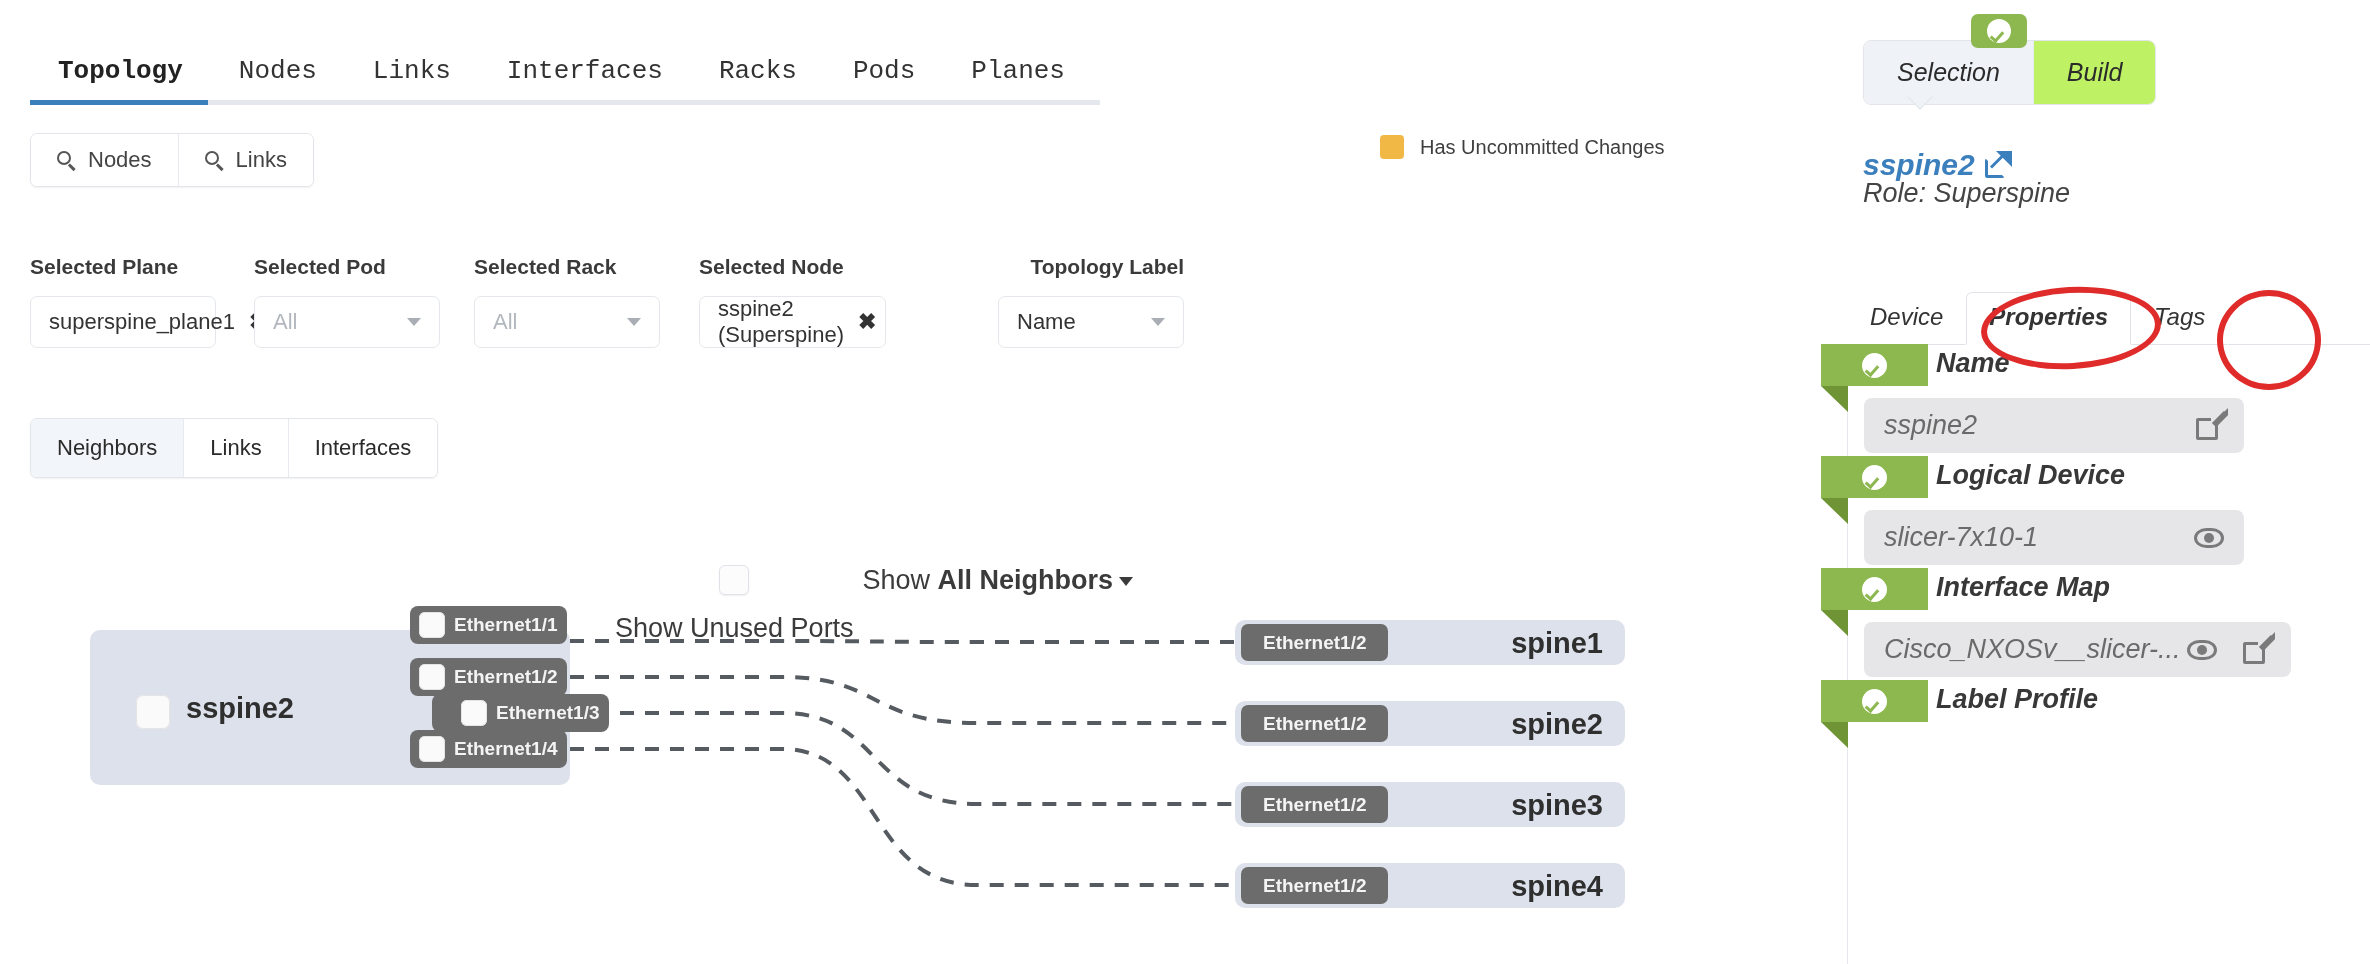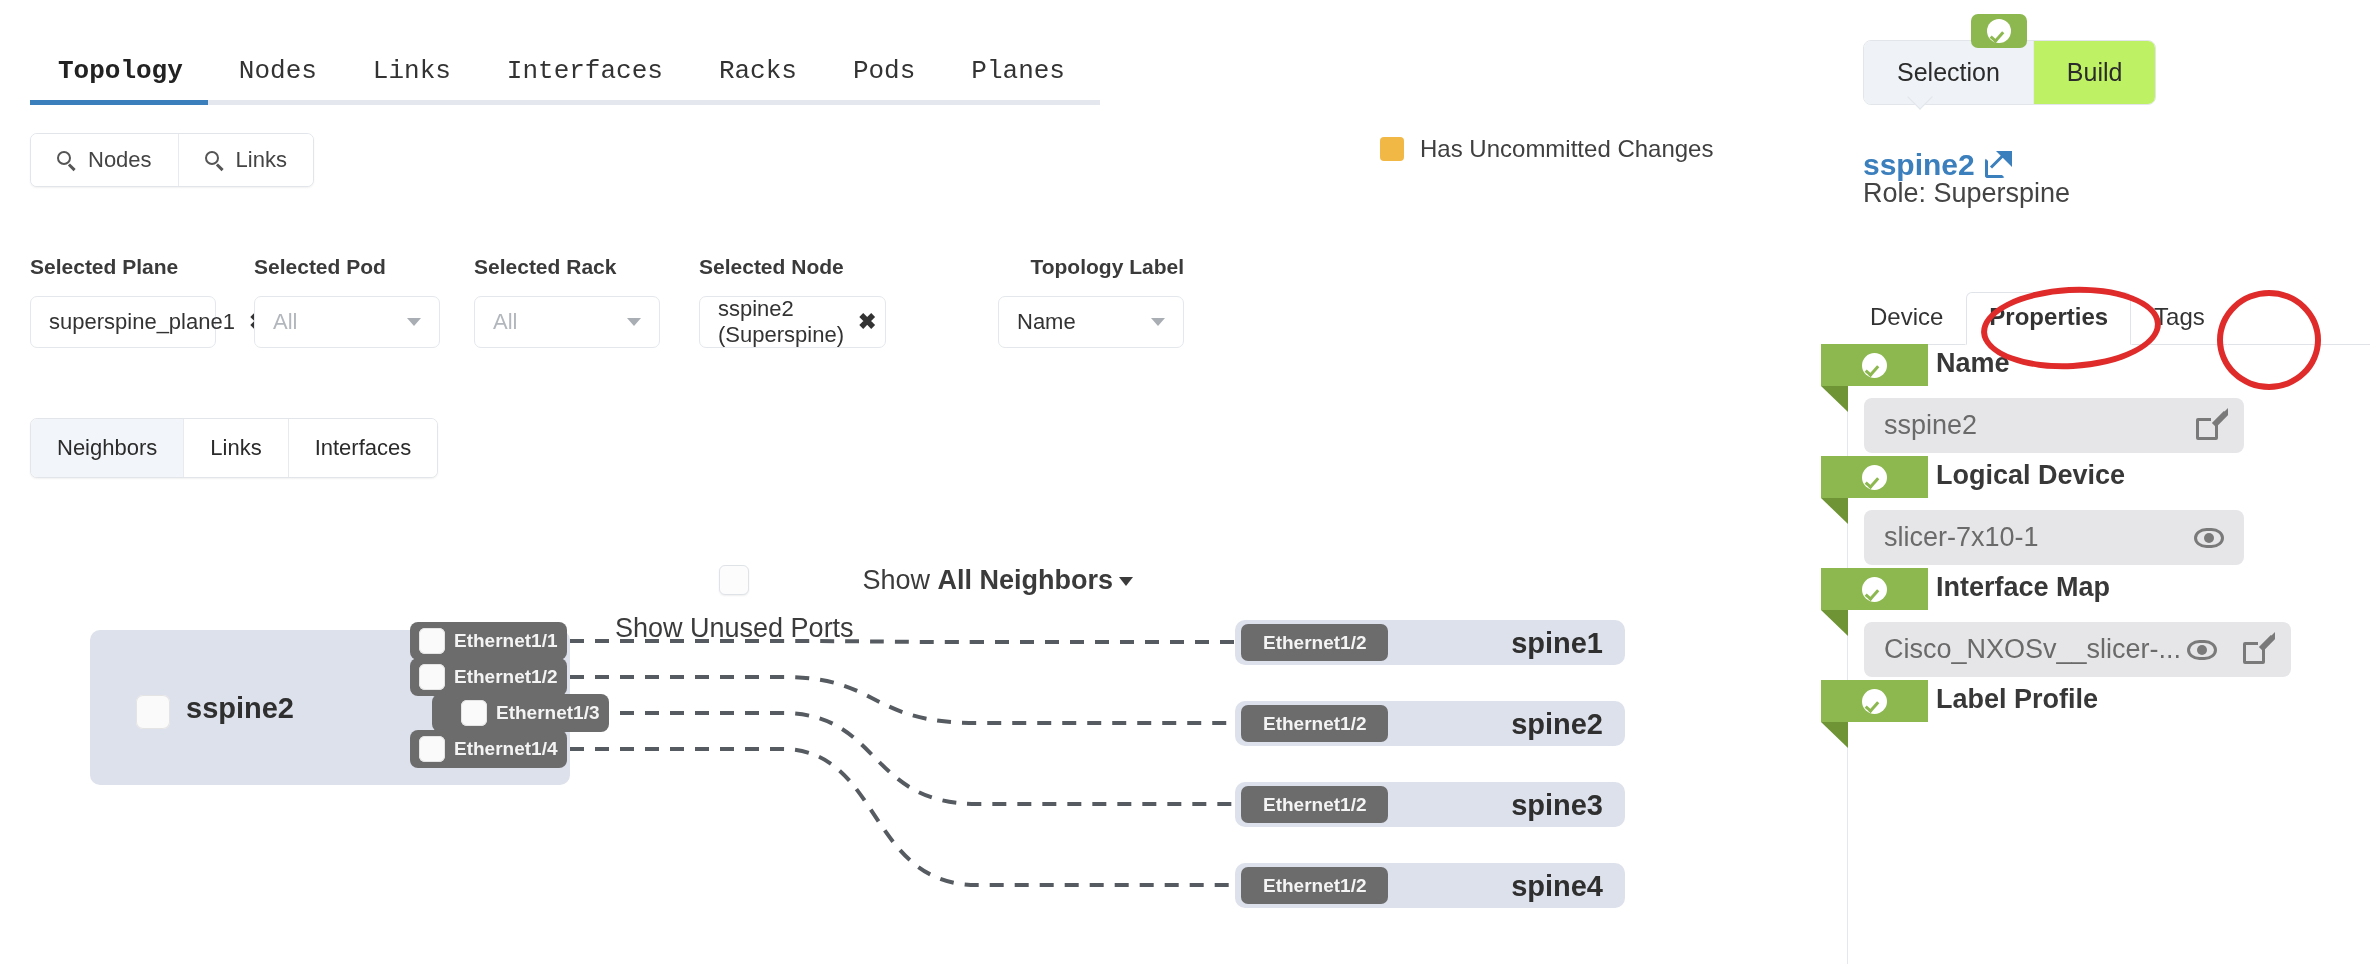--- a/index.html
+++ b/index.html
@@ -29,21 +29,21 @@
                border:1px solid #e2e6eb; border-radius: 7px; box-shadow: 0 1px 2px rgba(0,0,0,.06); overflow:hidden;}
   .searchbtn { display:flex; align-items:center; gap: 12px; padding: 13px 26px; font-size:22px; color:#444; cursor:pointer; background:#fff;}
   .searchbtn + .searchbtn { border-left: 1px solid #e7eaee; }
   .mag { width: 19px; height: 19px; position:relative; display:inline-block; }
   .mag i { position:absolute; left:0; top:0; width:14px; height:14px; border:2.6px solid #555; border-radius:50%; }
   .mag b { position:absolute; left:12px; top:12px; width:8px; height:2.8px; background:#555; transform: rotate(45deg); transform-origin: left center;}
 
   
   .legend { position:absolute; left: 1380px; top: 135px; display:flex; align-items:center; gap:16px; }
   .legend-sw { width: 24px; height: 24px; border-radius: 4px; background:#f2b846; }
-  .legend-tx { font-size: 24px; color:#3f3f3f; white-space:nowrap; }
+  .legend-tx { font-size: 20px; color:#3f3f3f; white-space:nowrap; }
 
   
   .filters { position:absolute; left: 30px; top: 255px; }
   .fcol { position:absolute; top:0; }
   .flabel { font-size: 21px; font-weight: bold; color:#3a3a3a; margin-bottom: 17px; white-space:nowrap; }
   .flabel.right { text-align:right; }
   .fbox { height: 52px; border:1px solid #e4e8ec; border-radius:7px; background:#fff;
           display:flex; align-items:center; padding: 0 18px; font-size:22px; color:#333; }
   .fbox .ph { color:#b2b7bd; }
   .fbox .chip { color:#333; }
@@ -73,21 +73,21 @@
   .portchip { position:absolute; display:flex; align-items:center; background:#6c6c6c; border-radius: 8px; height: 38px; }
   .portchip .led { width: 26px; height:26px; border-radius:6px; background:#fafafa; margin: 0 9px; flex:none; box-shadow: inset 0 0 0 1px #e4e4e4; }
   .portchip .ptxt { font-size:19px; font-weight:bold; color:#f4f4f4; padding-right: 10px; white-space:nowrap; }
   .srcled { position:absolute; left: 46px; top: 65px; width: 34px; height: 34px; border-radius:7px; background:#fafafa; box-shadow: inset 0 0 0 1px #e4e4e4;}
   .dstbox { width: 390px; height: 45px; }
   .dstbox .nodelabel { position:absolute; right: 22px; top: 7px; font-size: 29px; font-weight:bold; color:#2f2f2f;}
   .dstchip { position:absolute; left: 6px; top: 4px; height: 37px; background:#6c6c6c; border-radius:7px; display:flex; align-items:center; padding: 0 22px;}
   .dstchip .ptxt { font-size: 19px; font-weight:bold; color:#f4f4f4; white-space:nowrap;}
 
   
-  #rightpanel { position:absolute; left: 1833px; top:0; width: 537px; height: 964px; background:#fff; }
+  #rightpanel { position:absolute; left: 1833px; top:0; width: 537px; height: 964px; background:#fff;font-style:italic; }
   .rtabs { position:absolute; left: 30px; top: 40px; display:flex; border:1px solid #e2e6eb; border-radius: 8px; overflow:hidden; background:#fff;}
   .rtab { padding: 17px 33px; font-size: 25px; color:#2b2b2b; cursor:pointer; background:#bef264; white-space:nowrap;}
   .rtab + .rtab { border-left:1px solid #e7eaee; }
   .rtab.active { background:#eff2f6; }
   .rtabs-notch { position:absolute; left: 78px; top: 88px; width: 18px; height: 18px; background:#eff2f6;
                  border-right:1px solid #e2e6eb; border-bottom:1px solid #e2e6eb; transform: rotate(45deg); }
   .buildbadge { position:absolute; left: 138px; top: 14px; width: 56px; height: 34px; background:#8cb84f; border-radius: 7px;
                 display:flex; align-items:center; justify-content:center; }
   .chk { width: 24px; height:24px; border-radius:50%; background:#fff; position:relative; }
   .chk::after { content:""; position:absolute; left: 6px; top: 10px; width: 5px; height: 10px;
@@ -233,21 +233,21 @@
           <path d="M 570 77 L 781.95 77 C 881.95 77, 866.95 123, 976.95 123 L 1241 123" fill="none" stroke="#555b60" stroke-width="4" stroke-dasharray="14 11" stroke-linecap="butt"></path>
           <path d="M 570 113 L 781.95 113 C 881.95 113, 866.95 204, 976.95 204 L 1241 204" fill="none" stroke="#555b60" stroke-width="4" stroke-dasharray="14 11" stroke-linecap="butt"></path>
           <path d="M 570 149 L 781.95 149 C 881.95 149, 866.95 285, 976.95 285 L 1241 285" fill="none" stroke="#555b60" stroke-width="4" stroke-dasharray="14 11" stroke-linecap="butt"></path>
         </svg>
 
       <div class="nodebox srcbox">
         <span class="srcled"></span>
         <span class="nodelabel">sspine2</span>
       </div>
       <div id="src-ports">
-          <div class="portchip" style="left: 410px; top: 22px;">
+          <div class="portchip" style="left: 410px; top: 6px;">
             <span class="led"></span>
             <span class="ptxt">Ethernet1/1</span>
           </div>
           <div class="portchip" style="left: 410px; top: 58px;">
             <span class="led"></span>
             <span class="ptxt">Ethernet1/2</span>
           </div>
           <div class="portchip" style="left: 432px; top: 94px; padding-left: 20px;">
             <span class="led"></span>
             <span class="ptxt">Ethernet1/3</span>

